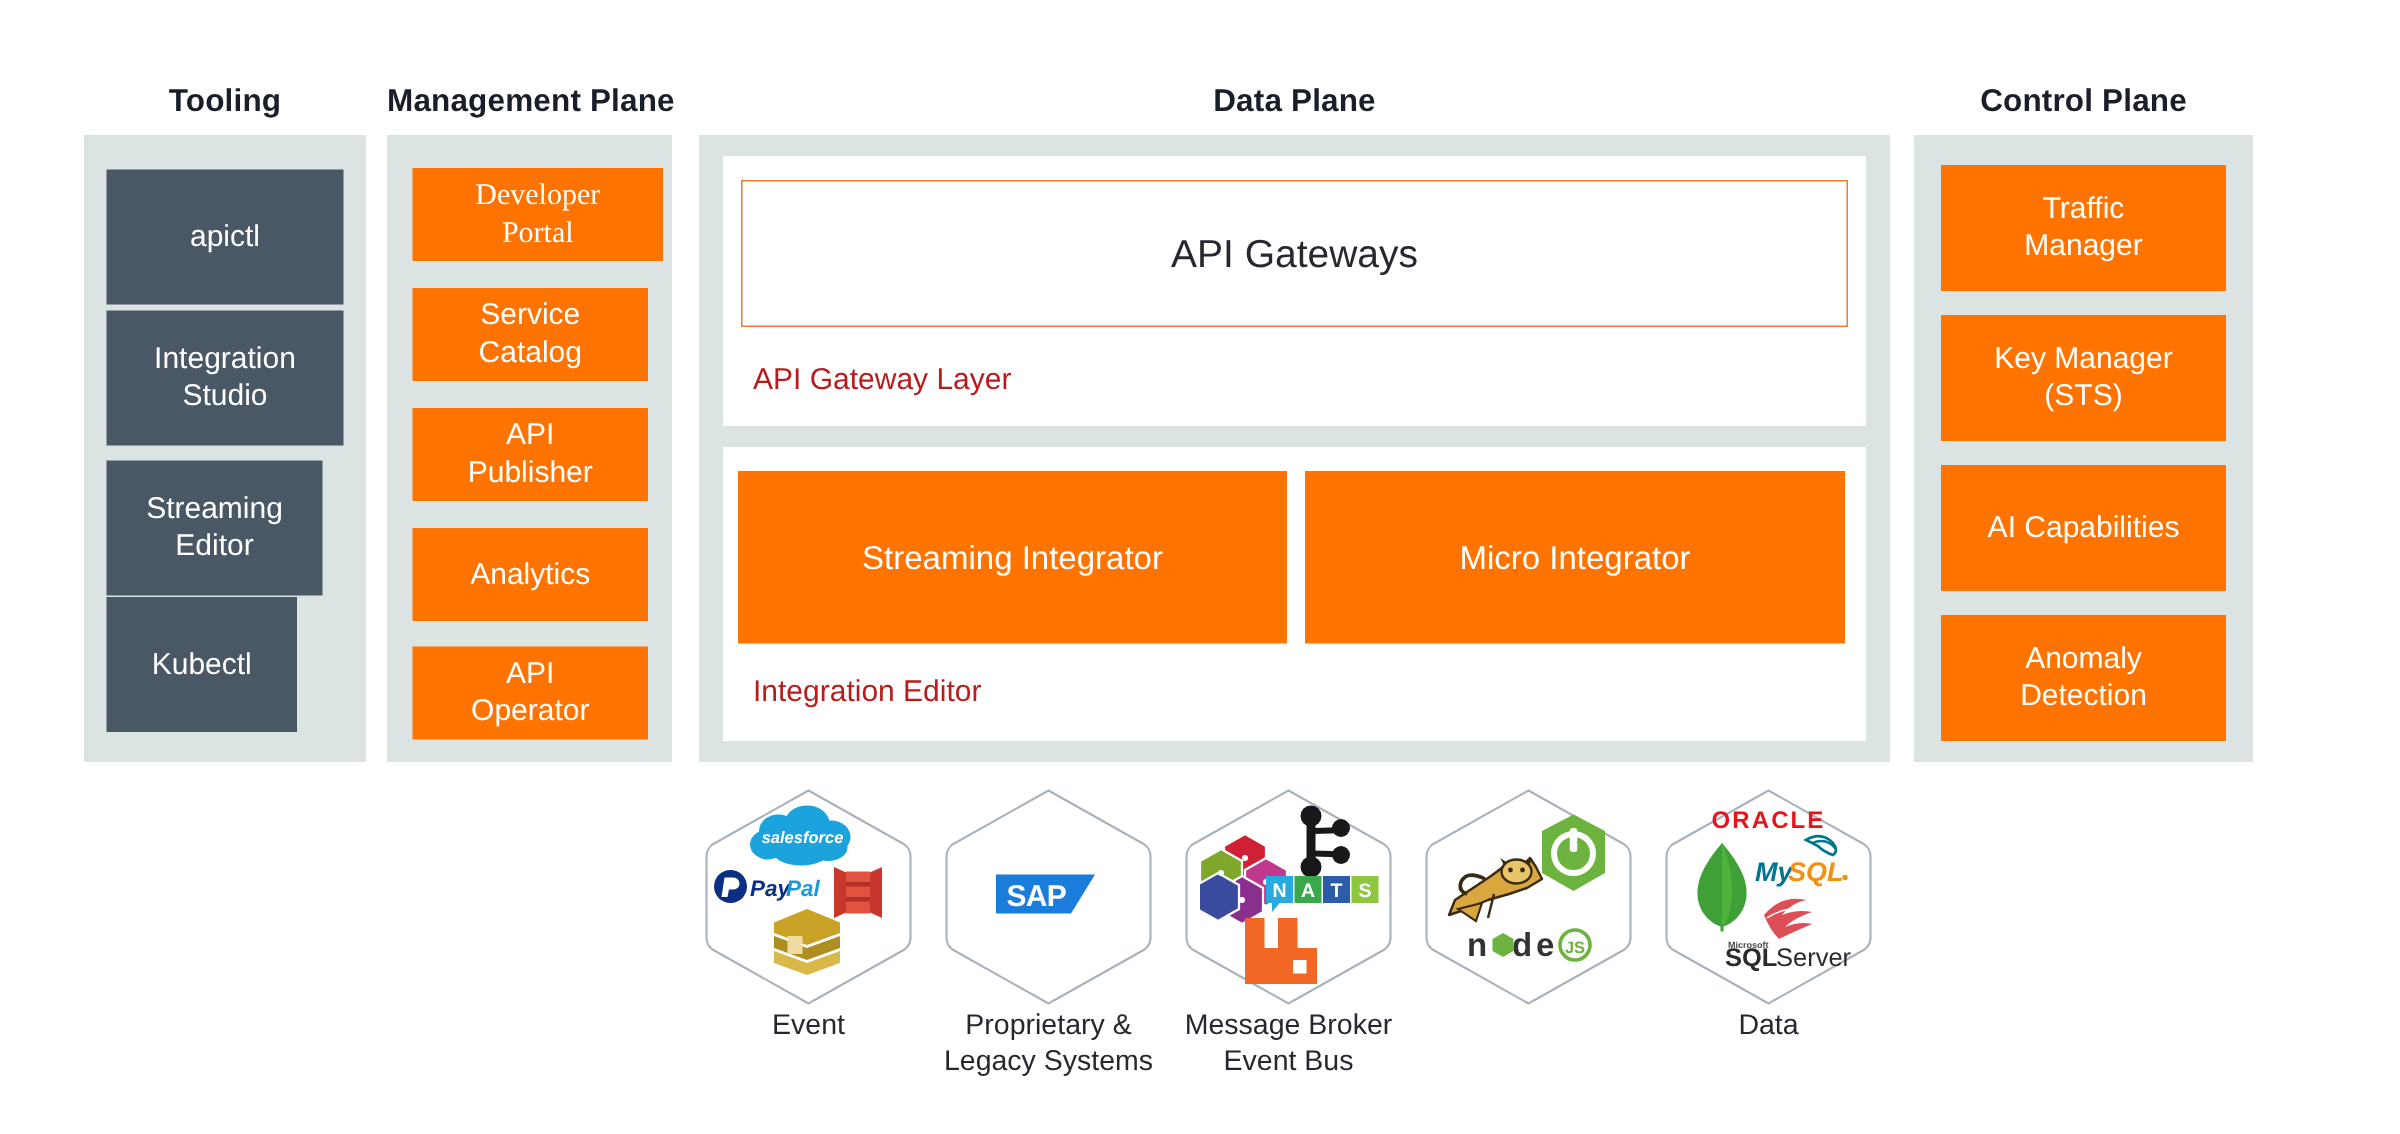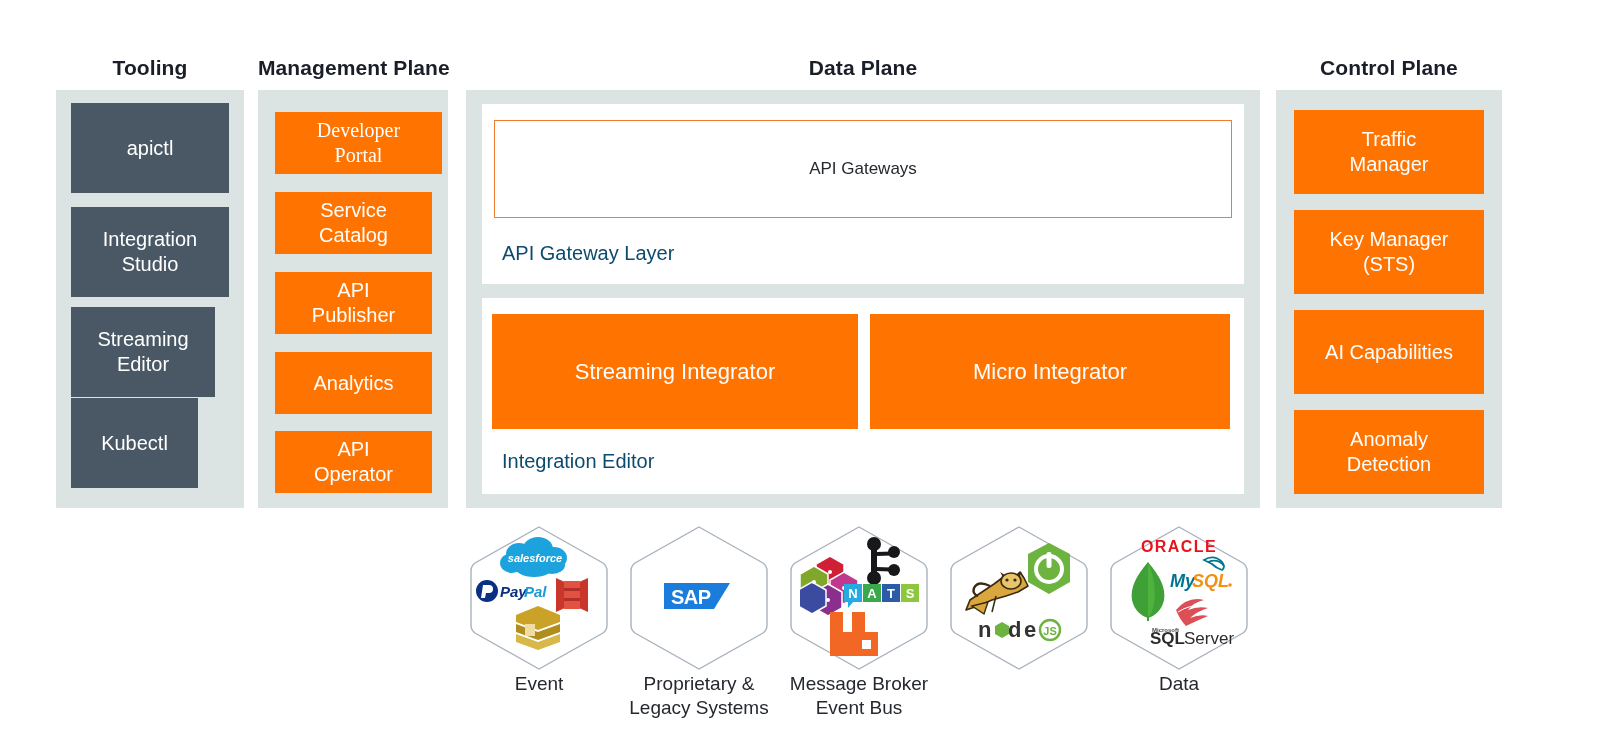--- a/index.html
+++ b/index.html
@@ -53,27 +53,27 @@
     background: #ffffff;
   }
   .gw-outline {
     position: absolute;
     background: #ffffff;
     border: 1.5px solid #f07c2e;
     box-sizing: border-box;
     display: flex;
     align-items: center;
     justify-content: center;
-    font-size: 17px;
+    font-size: 26px;
     color: #25292f;
   }
   .layer-label {
     position: absolute;
     font-size: 20px;
-    color: #0c4a6e;
+    color: #b91c1c;
     white-space: nowrap;
   }
 
   
   .hex-wrap { position: absolute; }
   .hex-svg  { position: absolute; top: 0; left: 0; }
   .hex-logos{
     position: absolute;
     top: 0; left: 0;
     width: 100%; height: 100%;
@@ -93,21 +93,21 @@
 <body>
 
 <div class="canvas">
 
   <div class="col-header" style="left:56px; top:56px; width:188px;">Tooling</div>
   <div class="col-header" style="left:258px; top:56px; width:190px;">Management Plane</div>
   <div class="col-header" style="left:466px; top:56px; width:794px;">Data Plane</div>
   <div class="col-header" style="left:1276px; top:56px; width:226px;">Control Plane</div>
 
   <div class="panel" style="left:56px; top:90px; width:188px; height:418px;"></div>
-  <div class="box dark" style="left:71px; top:103px; width:158px; height:90px;">apictl</div>
+  <div class="box dark" style="left:71px; top:113px; width:158px; height:90px;">apictl</div>
   <div class="box dark" style="left:71px; top:207px; width:158px; height:90px;">Integration<br>Studio</div>
   <div class="box dark" style="left:71px; top:307px; width:144px; height:90px;">Streaming<br>Editor</div>
   <div class="box dark" style="left:71px; top:398px; width:127px; height:90px;">Kubectl</div>
 
   <div class="panel" style="left:258px; top:90px; width:190px; height:418px;"></div>
   <div class="box orange" style="left:275px; top:112px; width:167px; height:62px;font-family:Liberation Serif, serif;">Developer<br>Portal</div>
   <div class="box orange" style="left:275px; top:192px; width:157px; height:62px;">Service<br>Catalog</div>
   <div class="box orange" style="left:275px; top:272px; width:157px; height:62px;">API<br>Publisher</div>
   <div class="box orange" style="left:275px; top:352px; width:157px; height:62px;">Analytics</div>
   <div class="box orange" style="left:275px; top:431px; width:157px; height:62px;">API<br>Operator</div>

